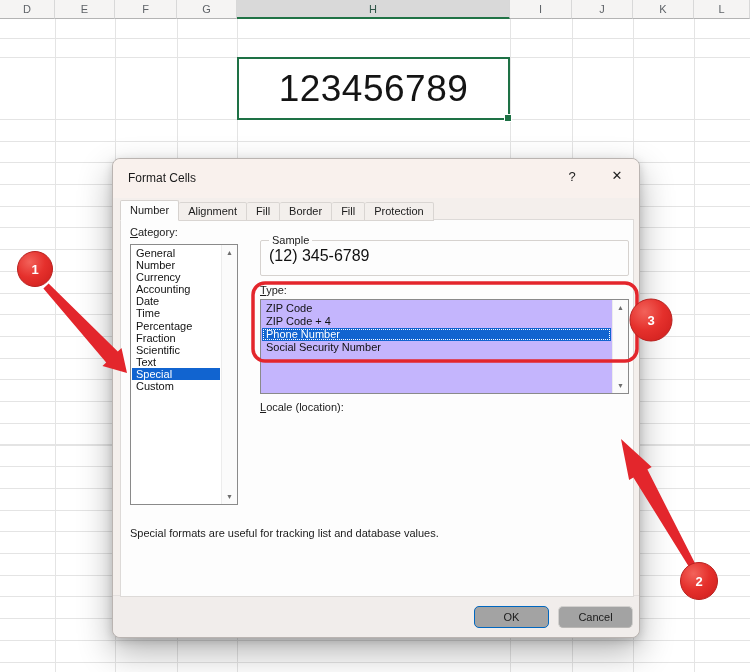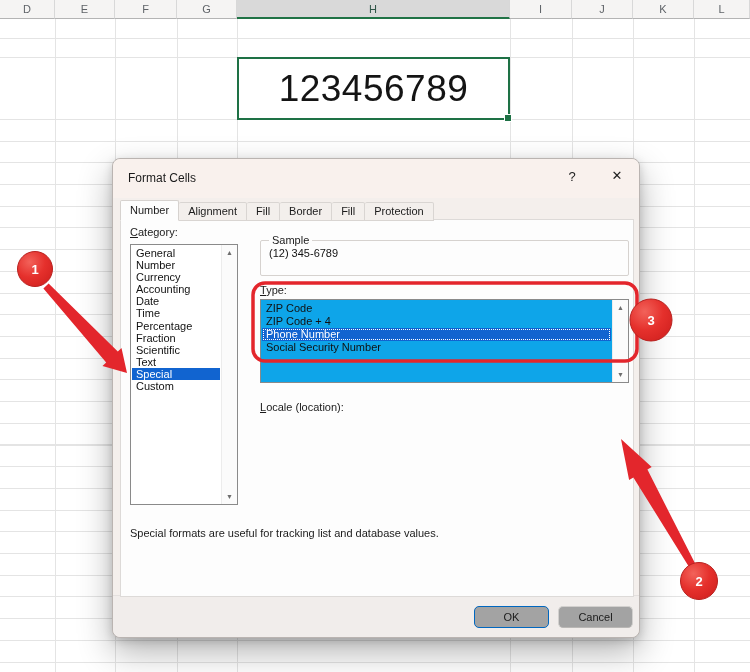--- a/index.html
+++ b/index.html
@@ -48,24 +48,24 @@
   .li{height:12px;line-height:12px;font-size:11px;padding-left:4px;color:#111;white-space:nowrap;}
   .cat-list .li{height:12.1px;line-height:12.1px;}
   .li.sel{background:var(--selection_blue);color:#fff;}
   .vscroll{position:absolute;right:0;top:0;bottom:0;width:16px;background:#fbfbfb;border-left:1px solid #ececec;}
   .sarrow{position:absolute;left:0;right:0;text-align:center;font-size:7px;color:#6d6d6d;}
   .sarrow.up{top:4px;} .sarrow.down{bottom:4px;}
 
   .sample{position:absolute;left:139px;top:14px;width:369px;height:42px;margin:0;
           border:1px solid #d6d2cf;border-radius:2px;padding:0 8px;}
   .sample legend{font-size:11px;color:#1b1b1b;padding:0 3px;margin-left:0px;}
-  .sample-val{font-size:11px;color:#111;margin-top:1px;}
+  .sample-val{font-size:16px;color:#111;margin-top:1px;}
 
   .type-label{left:139px;top:64px;}
-  .type-list{position:absolute;left:139px;top:79px;width:369px;height:84px;background:#0ea5e9;border:1px solid #8a8a8a;}
+  .type-list{position:absolute;left:139px;top:79px;width:369px;height:95px;background:#c4b5fd;border:1px solid #8a8a8a;}
   .type-items{position:absolute;left:1px;top:2px;right:17px;}
   .type-list .li{height:13px;line-height:13px;}
   .type-list .li.sel{outline:1px dotted #fff;outline-offset:-2px;}
 
   .loc-label{left:139px;top:181px;}
   .combo{position:absolute;left:139px;top:195px;width:369px;height:21px;background:#fff;border:1px solid #868686;}
   .combo-val{position:absolute;left:6px;top:0;line-height:19px;font-size:11px;color:#111;}
   .combo-btn{position:absolute;right:1px;top:1px;bottom:1px;width:18px;background:#fdfdfd;border:1px solid #b9b9b9;
              text-align:center;font-size:11px;line-height:16px;color:#555;cursor:pointer;}
   .desc{position:absolute;left:9px;top:307px;font-size:11px;color:#1b1b1b;}

